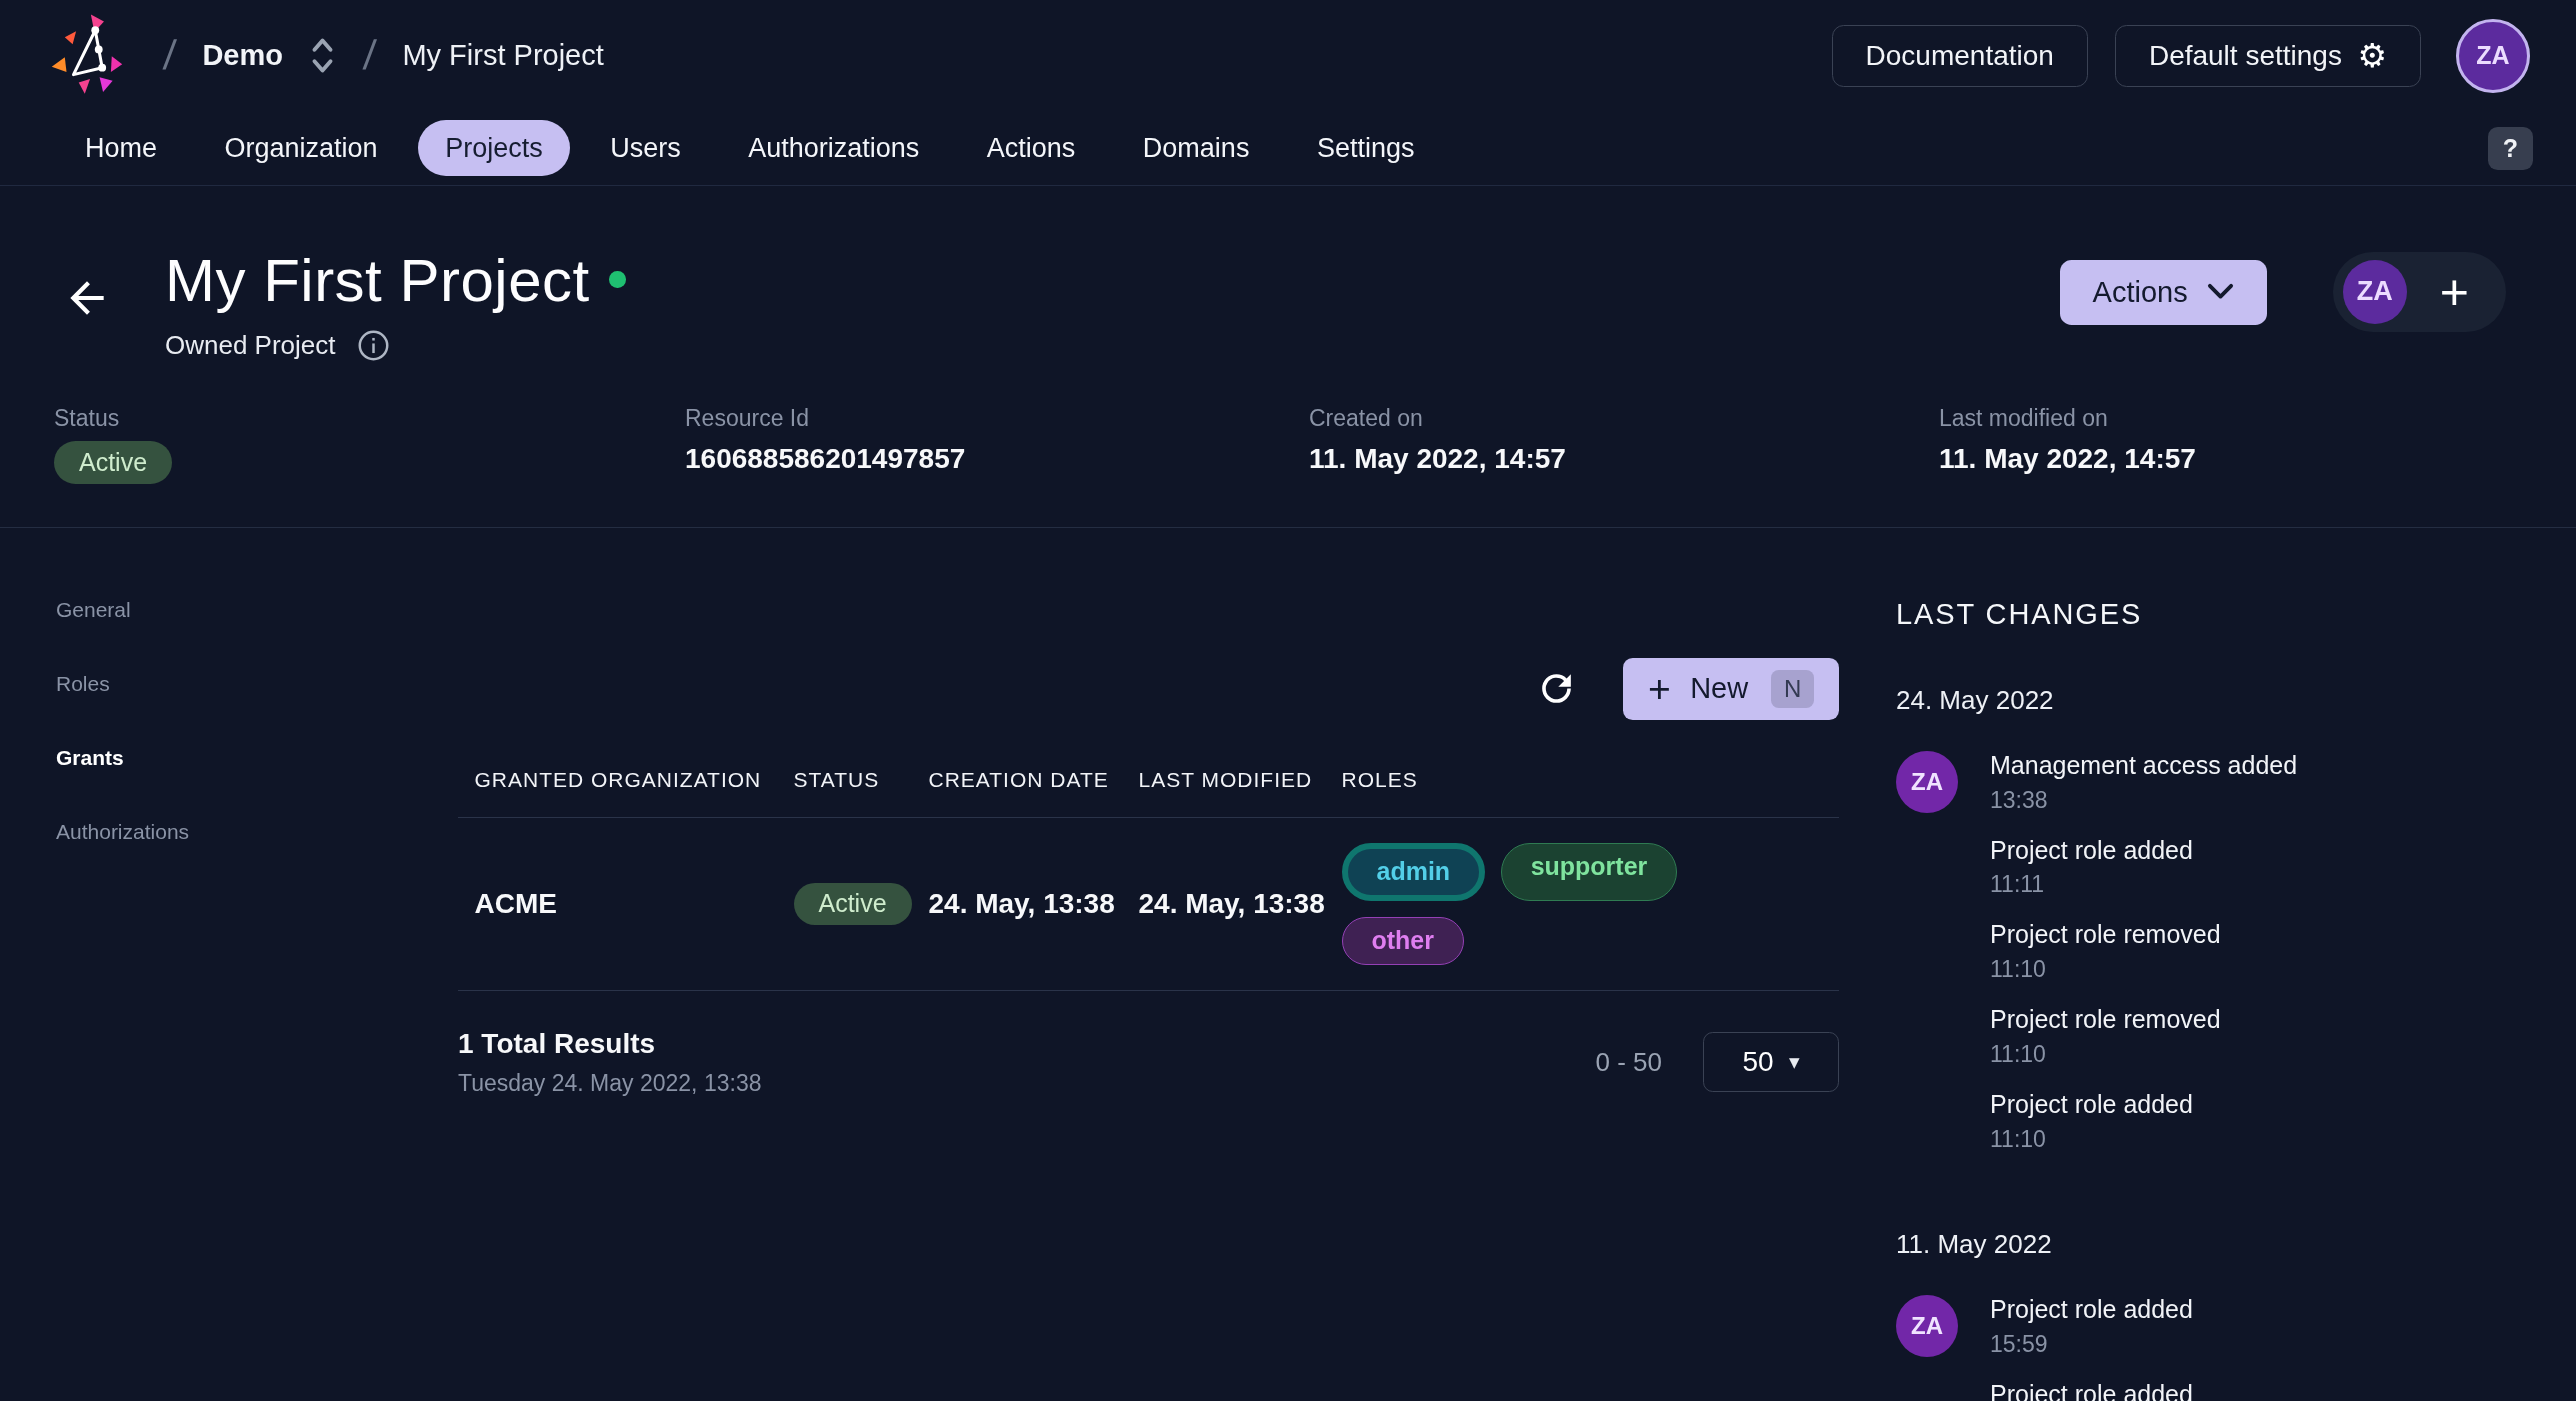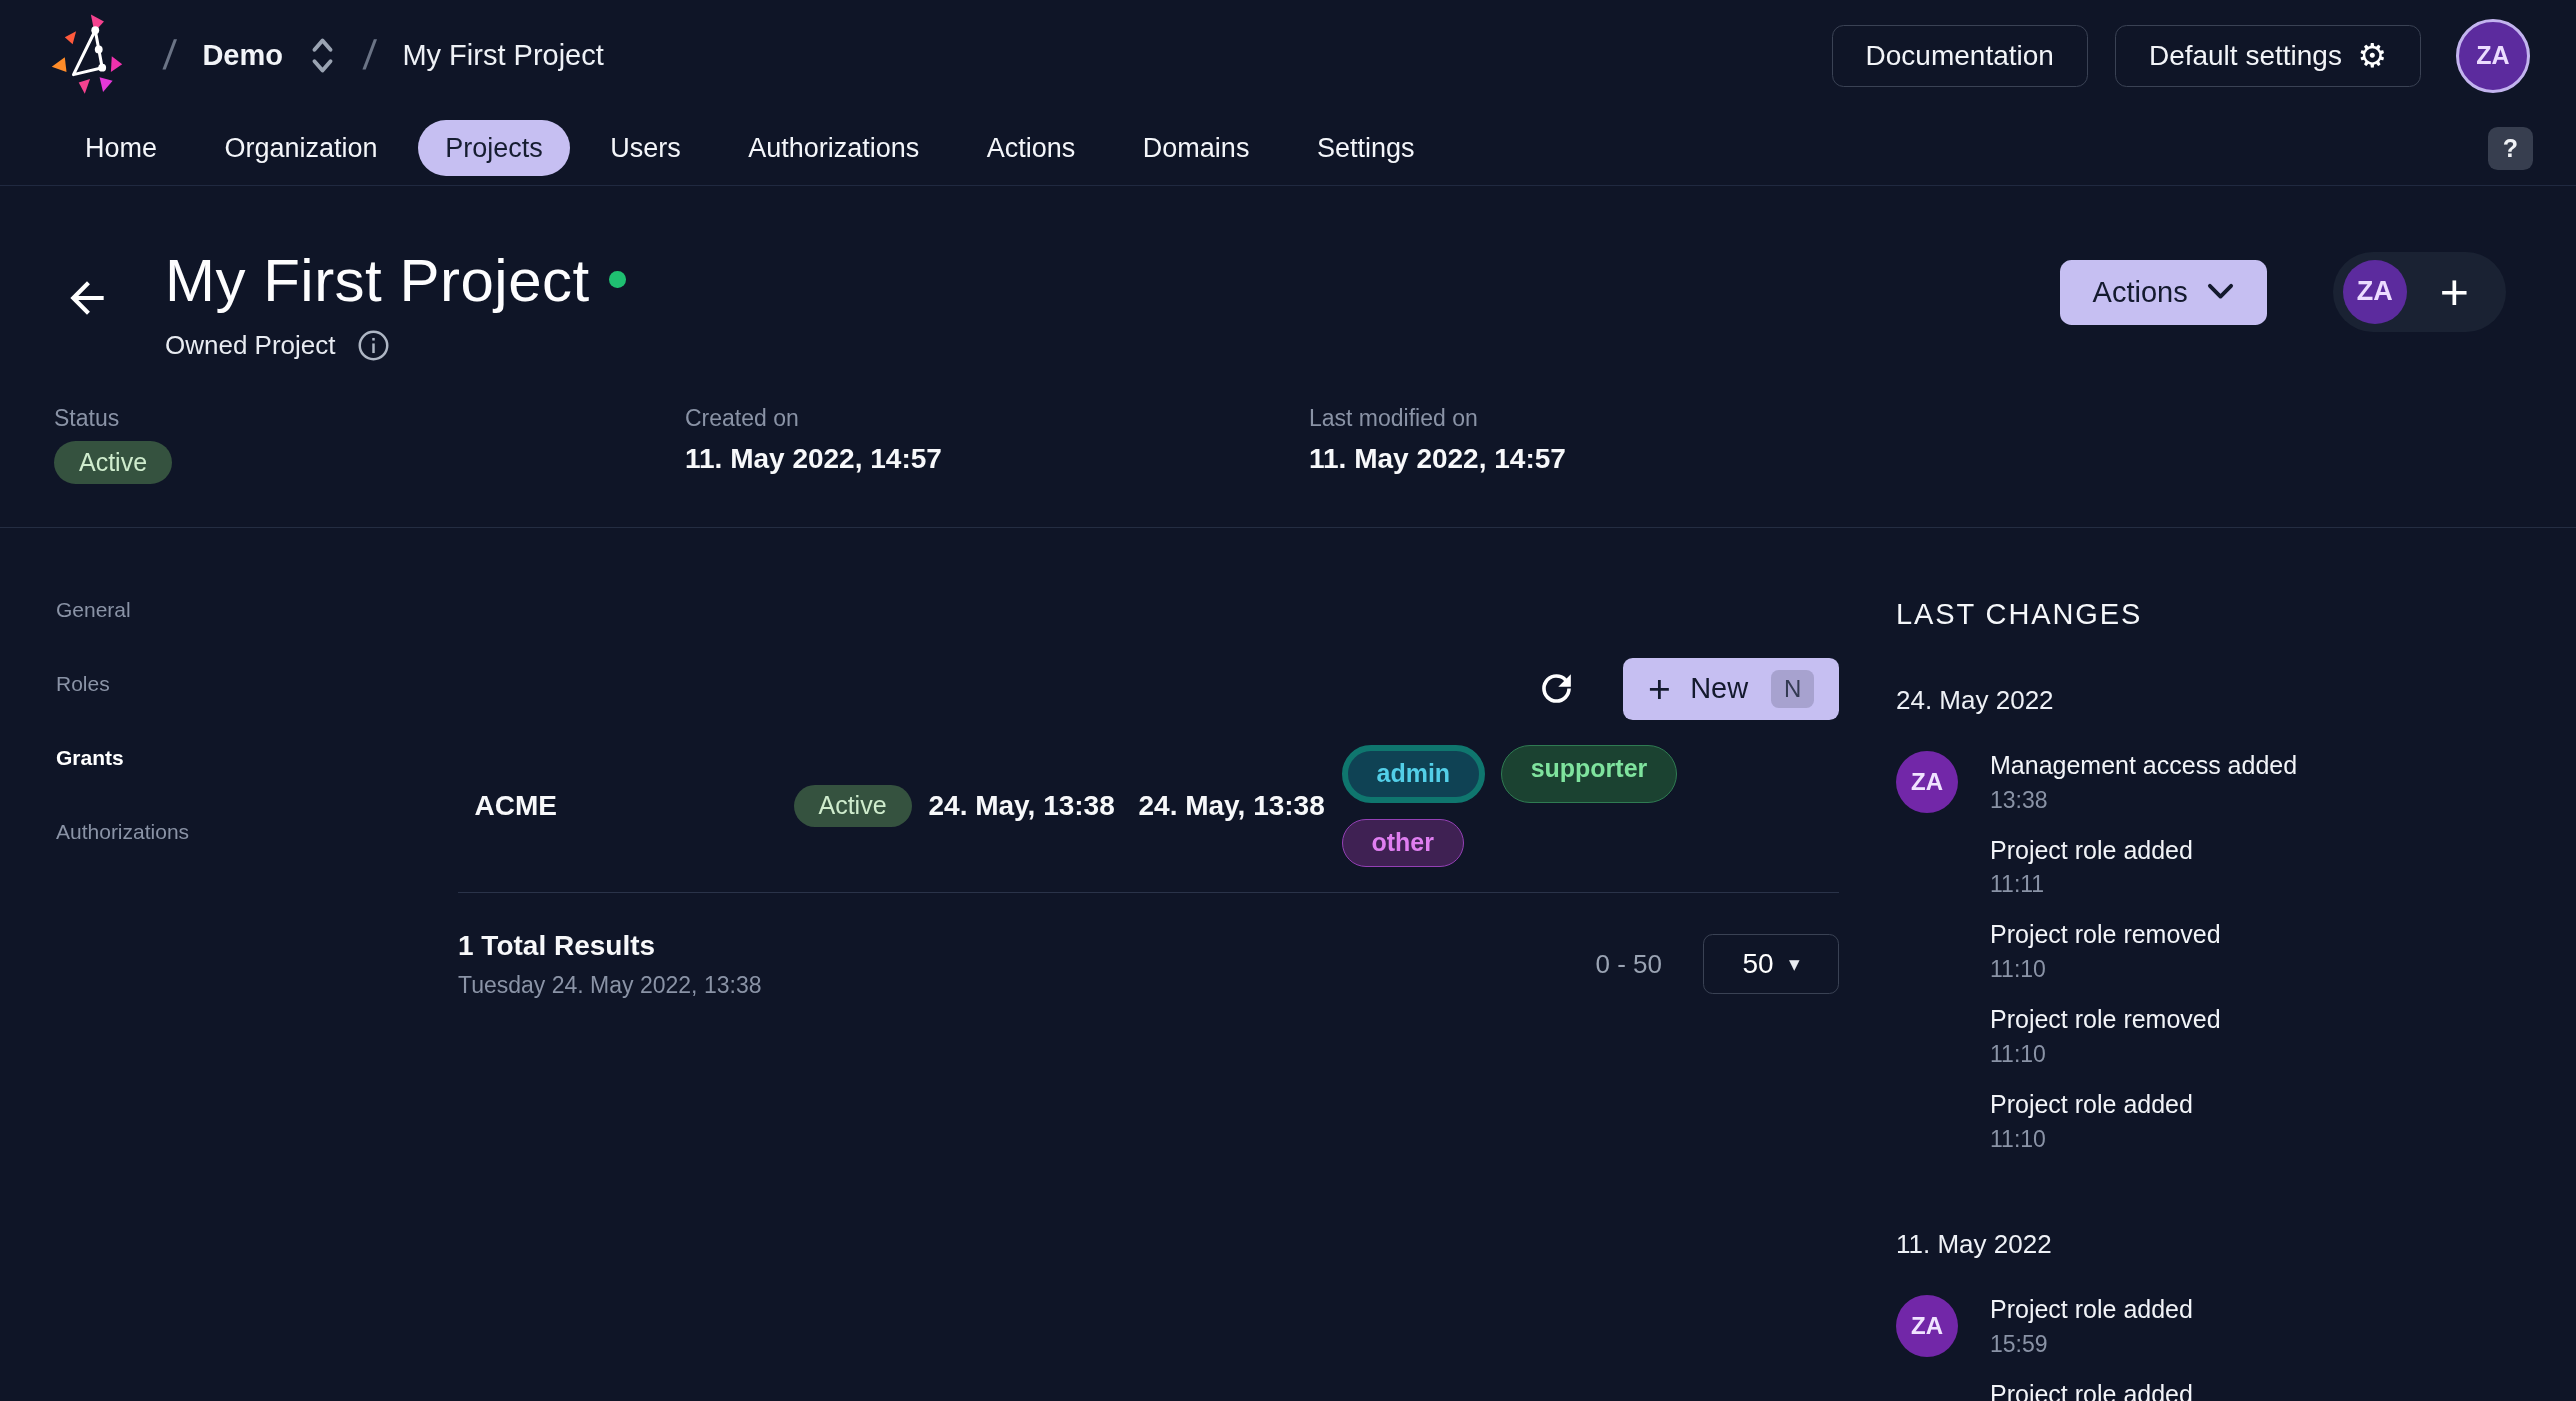--- a/index.html
+++ b/index.html
@@ -227,20 +227,24 @@
       <span class="plus-glyph">+</span>
     </div>
   </div>
 
   <div class="meta-row">
     <div class="meta-field">
       <div class="meta-label">Status</div>
       <span class="badge-active">Active</span>
     </div>
     <div class="meta-field">
+      <div class="meta-label">Resource Id</div>
+      <div class="meta-value">160688586201497857</div>
+    </div>
+    <div class="meta-field">
       <div class="meta-label">Created on</div>
       <div class="meta-value">11. May 2022, 14:57</div>
     </div>
     <div class="meta-field">
       <div class="meta-label">Last modified on</div>
       <div class="meta-value">11. May 2022, 14:57</div>
     </div>
   </div>
 
   <hr class="section-divider">
@@ -260,20 +264,27 @@
         <svg class="refresh-btn" viewBox="0 0 24 24">
           <path d="M17.65 6.35A7.95 7.95 0 0 0 12 4a8 8 0 1 0 8 8h-2a6 6 0 1 1-1.76-4.24L13 11h7V4l-2.35 2.35z" fill="#fff"></path>
         </svg>
         <button class="btn-new">
           <span class="plus">+</span>
           <span>New</span>
           <span class="key-hint">N</span>
         </button>
       </div>
 
+      <div class="grid-row thead">
+        <div class="th">GRANTED ORGANIZATION</div>
+        <div class="th">STATUS</div>
+        <div class="th">CREATION DATE</div>
+        <div class="th">LAST MODIFIED</div>
+        <div class="th">ROLES</div>
+      </div>
 
       <div class="grid-row trow">
         <div class="td">ACME</div>
         <div>
           <span class="badge-active" style="margin-top:0">Active</span>
         </div>
         <div class="td">24. May, 13:38</div>
         <div class="td">24. May, 13:38</div>
         <div class="roles-cell">
           <span class="chip chip-teal">admin</span>

